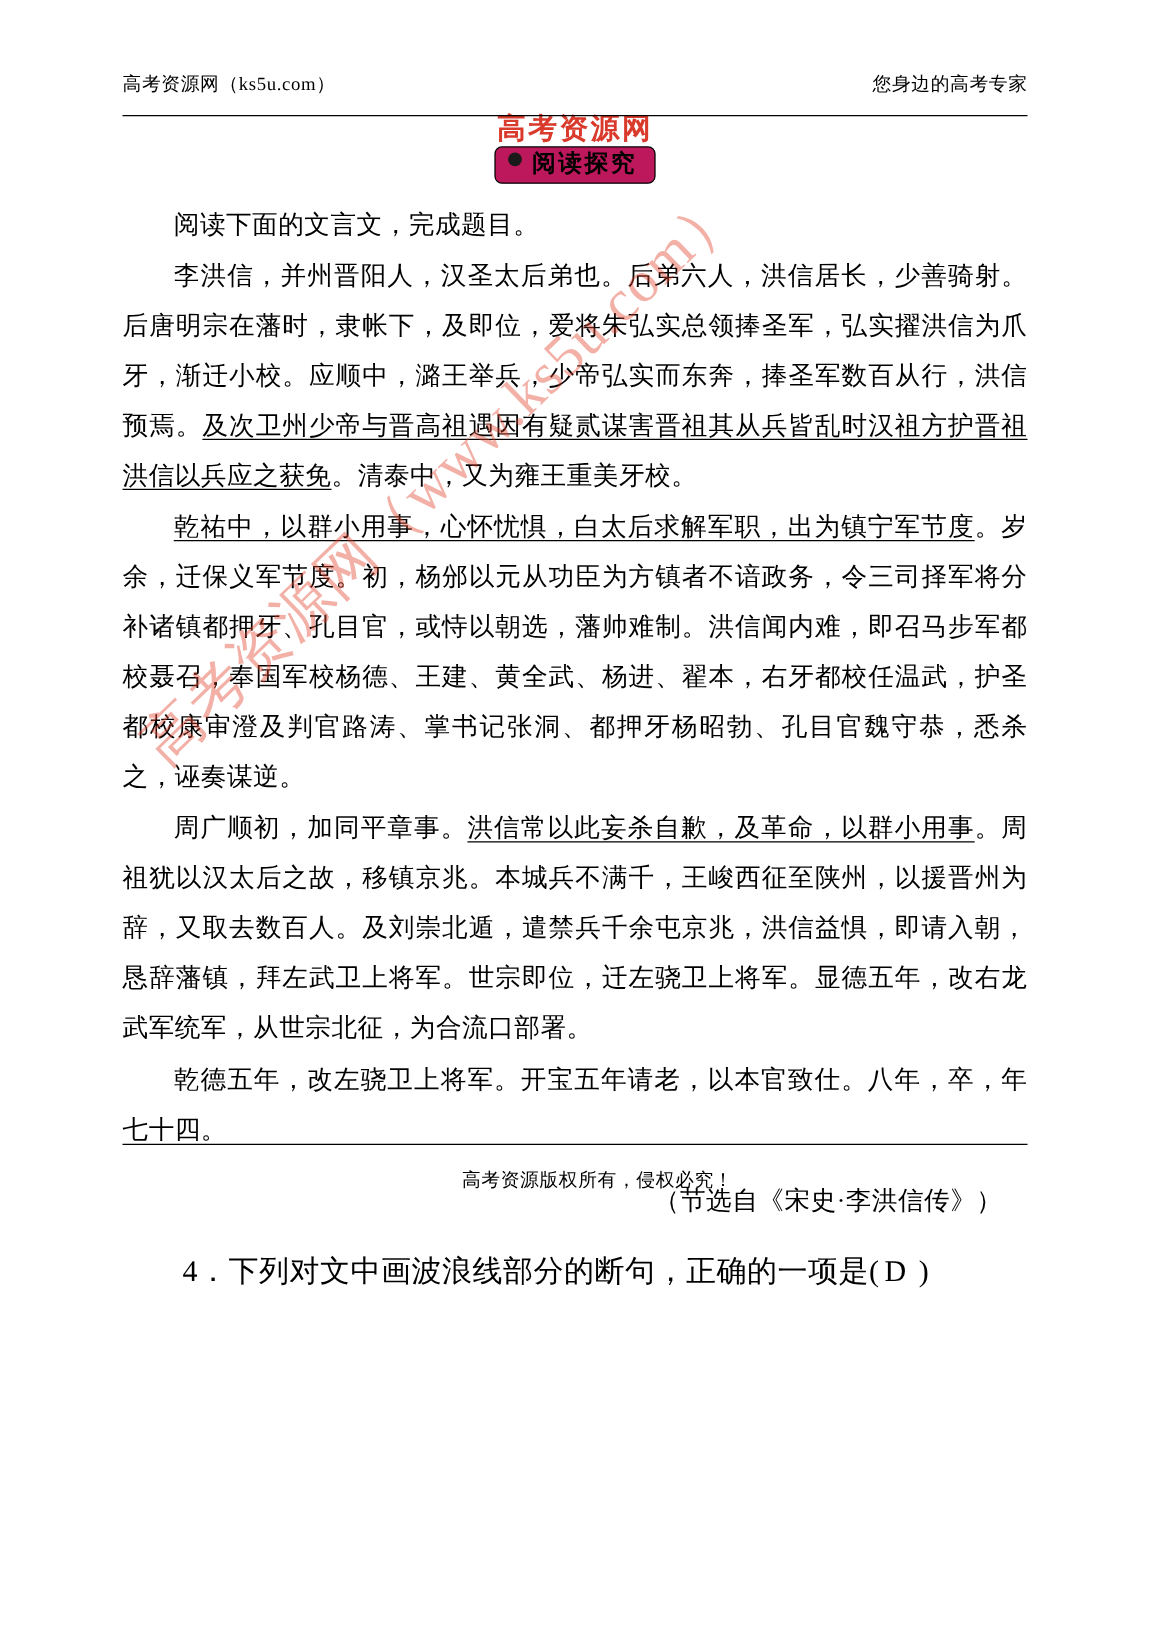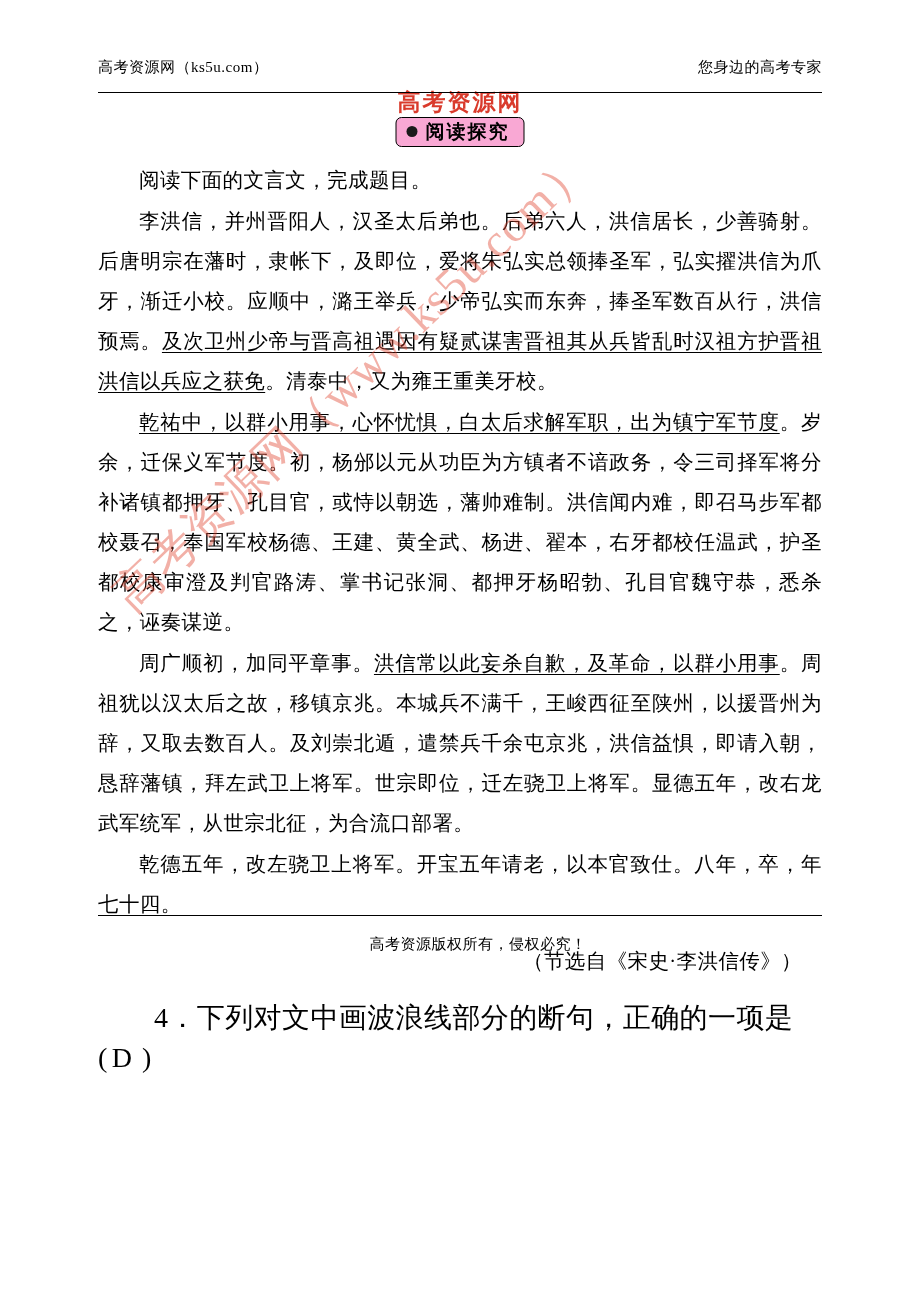--- a/index.html
+++ b/index.html
@@ -65,25 +65,25 @@
     height: 0;
   }
 
   
   .section-badge {
     position: absolute;
     top: 117px;
     left: 50%;
     transform: translateX(-50%);
     display: flex;
-    align-items: center;
+    align-items: flex-start;
     border: 1.5px solid #000;
     border-radius: 6px;
     padding: 4px 14px 5px 10px;
-    background: #f9a8d4;
+    background: #be185d;
   }
   .badge-dot {
     width: 11px;
     height: 11px;
     border-radius: 50%;
     background: #1a1a1a;
     margin-right: 8px;
     flex: 0 0 auto;
   }
   .badge-text {
@@ -118,21 +118,21 @@
   .src {
     margin: 16px;
     font-size: 20.5px;
     line-height: 42px;
     text-align: right;
     padding-right: 4px;
     letter-spacing: 0.4px;
   }
   .question {
     margin: 2px 0 0 0;
-    font-size: 28px;
+    font-size: 24px;
     line-height: 40px;
     text-indent: 2em;
     letter-spacing: 0.4px;
   }
   .ans {
     letter-spacing: 6px;
     padding: 0 4px;
   }
 
   

